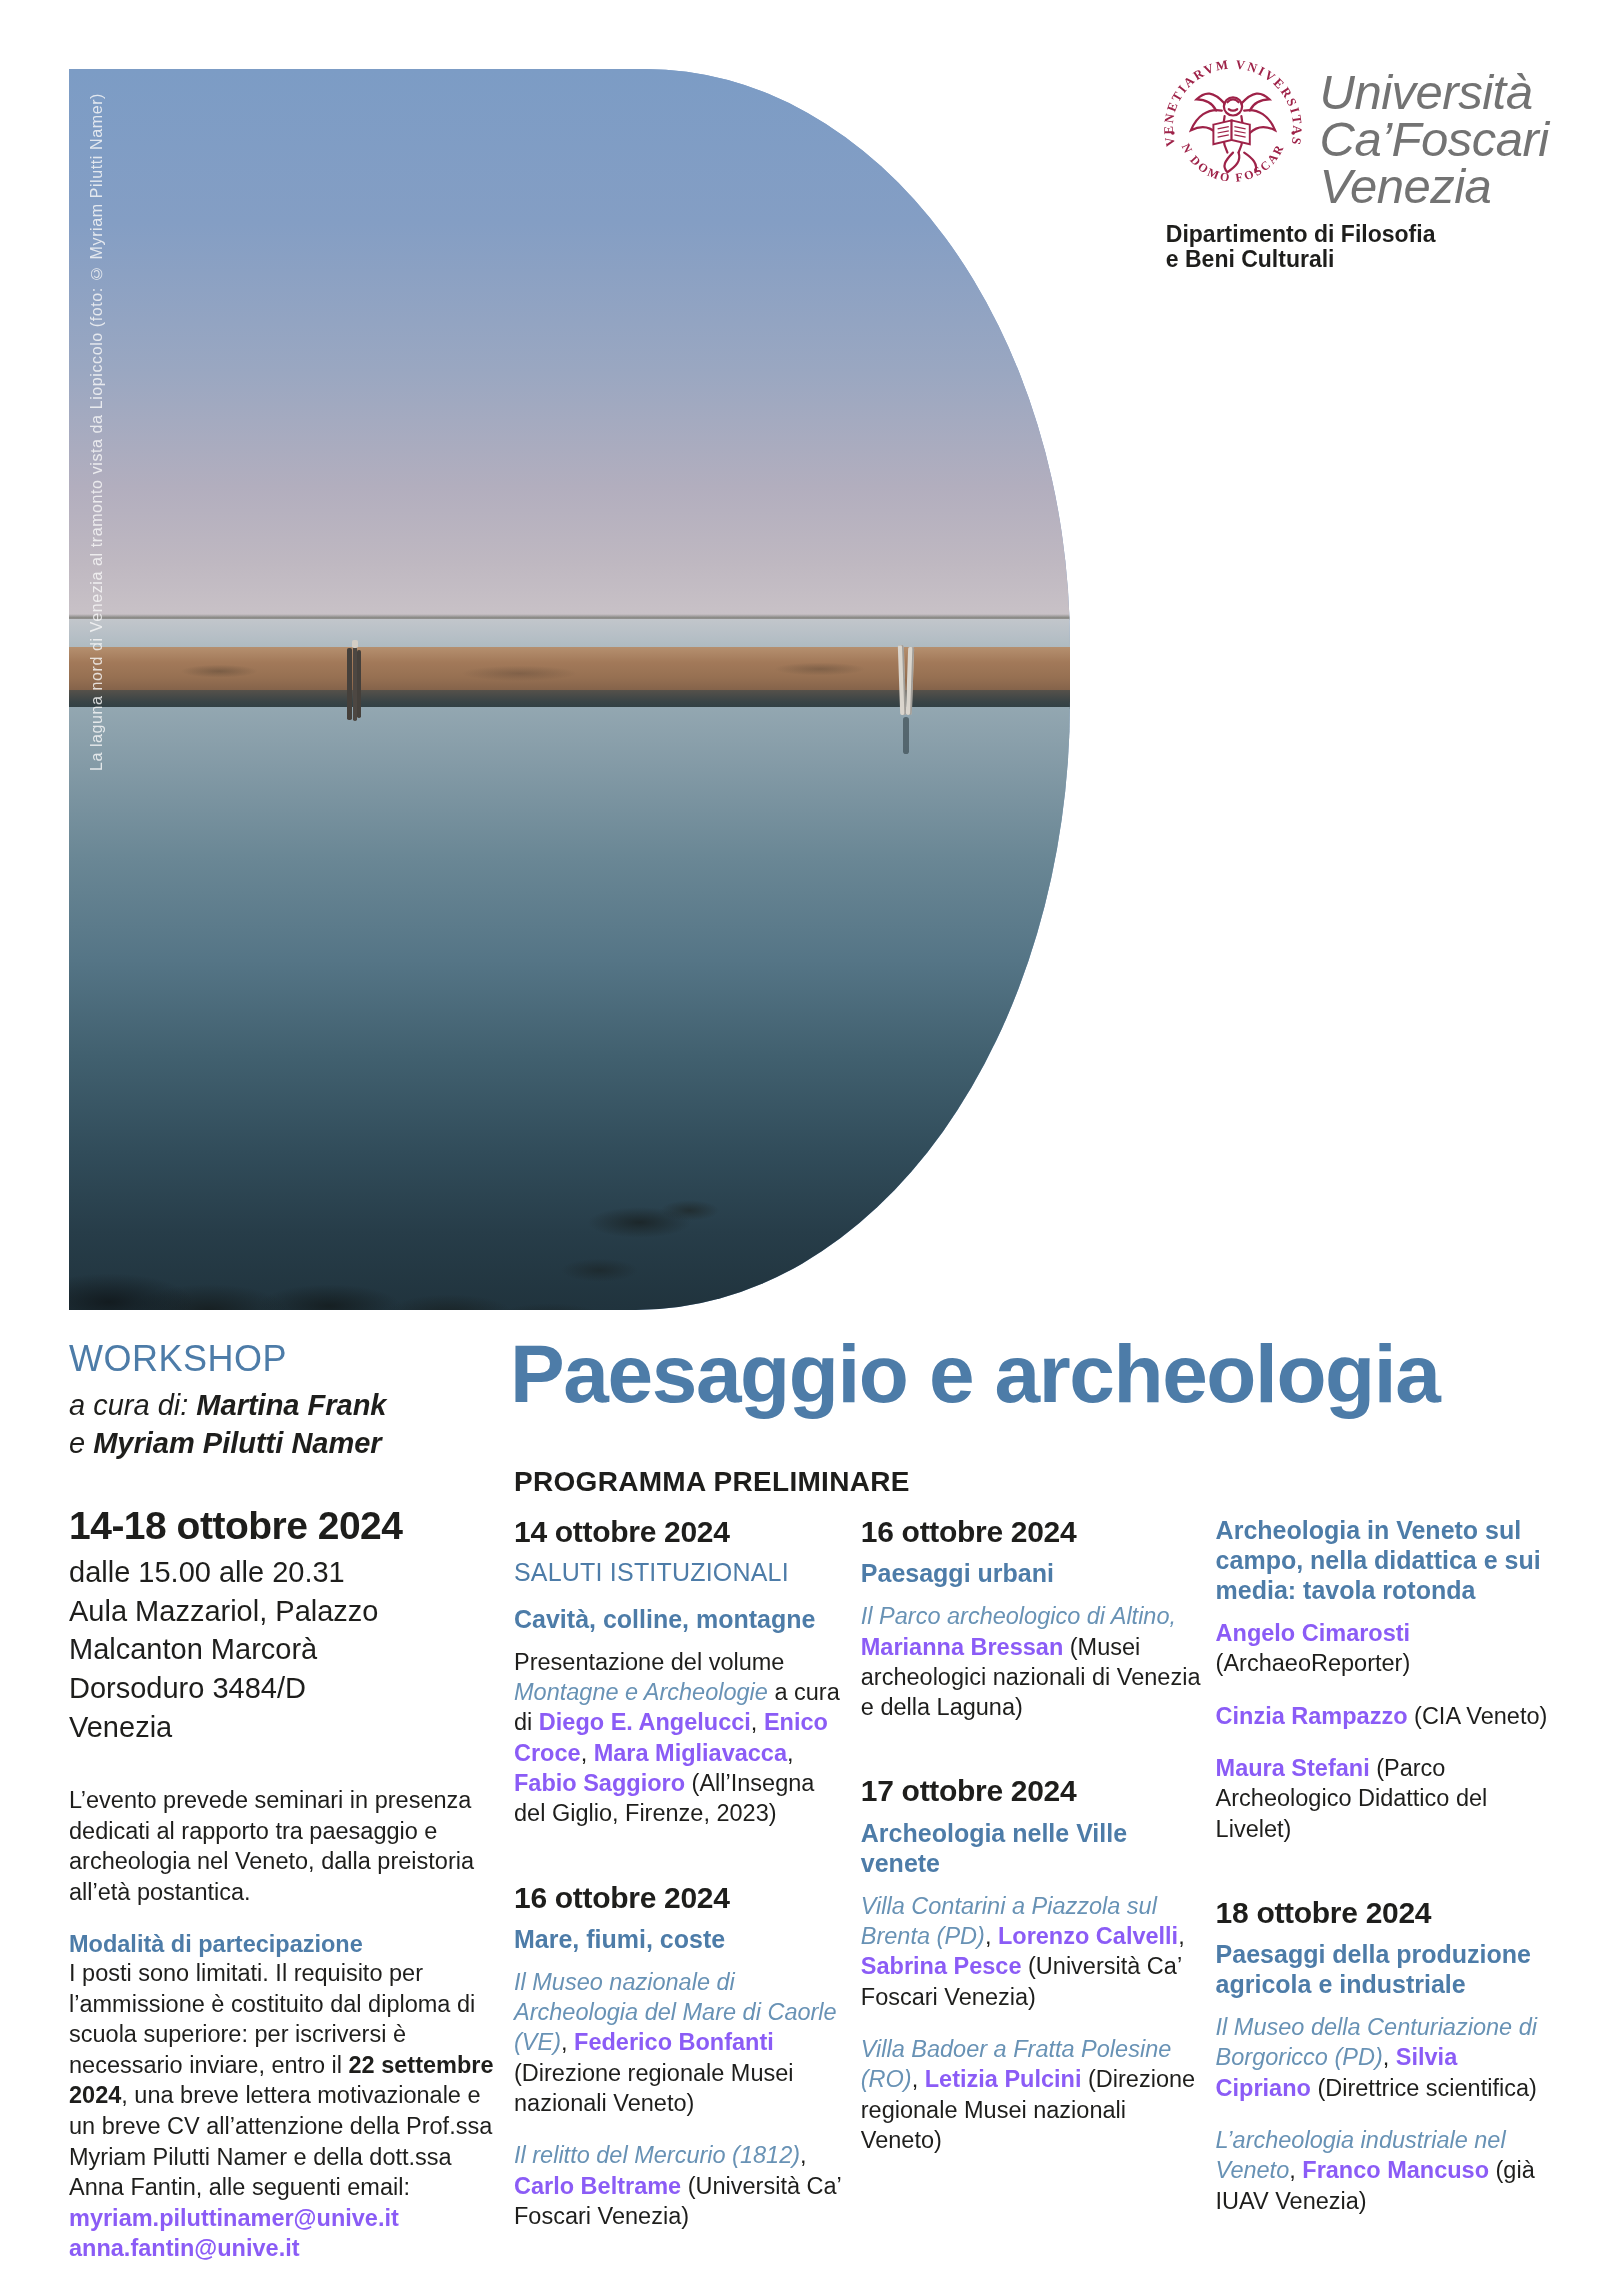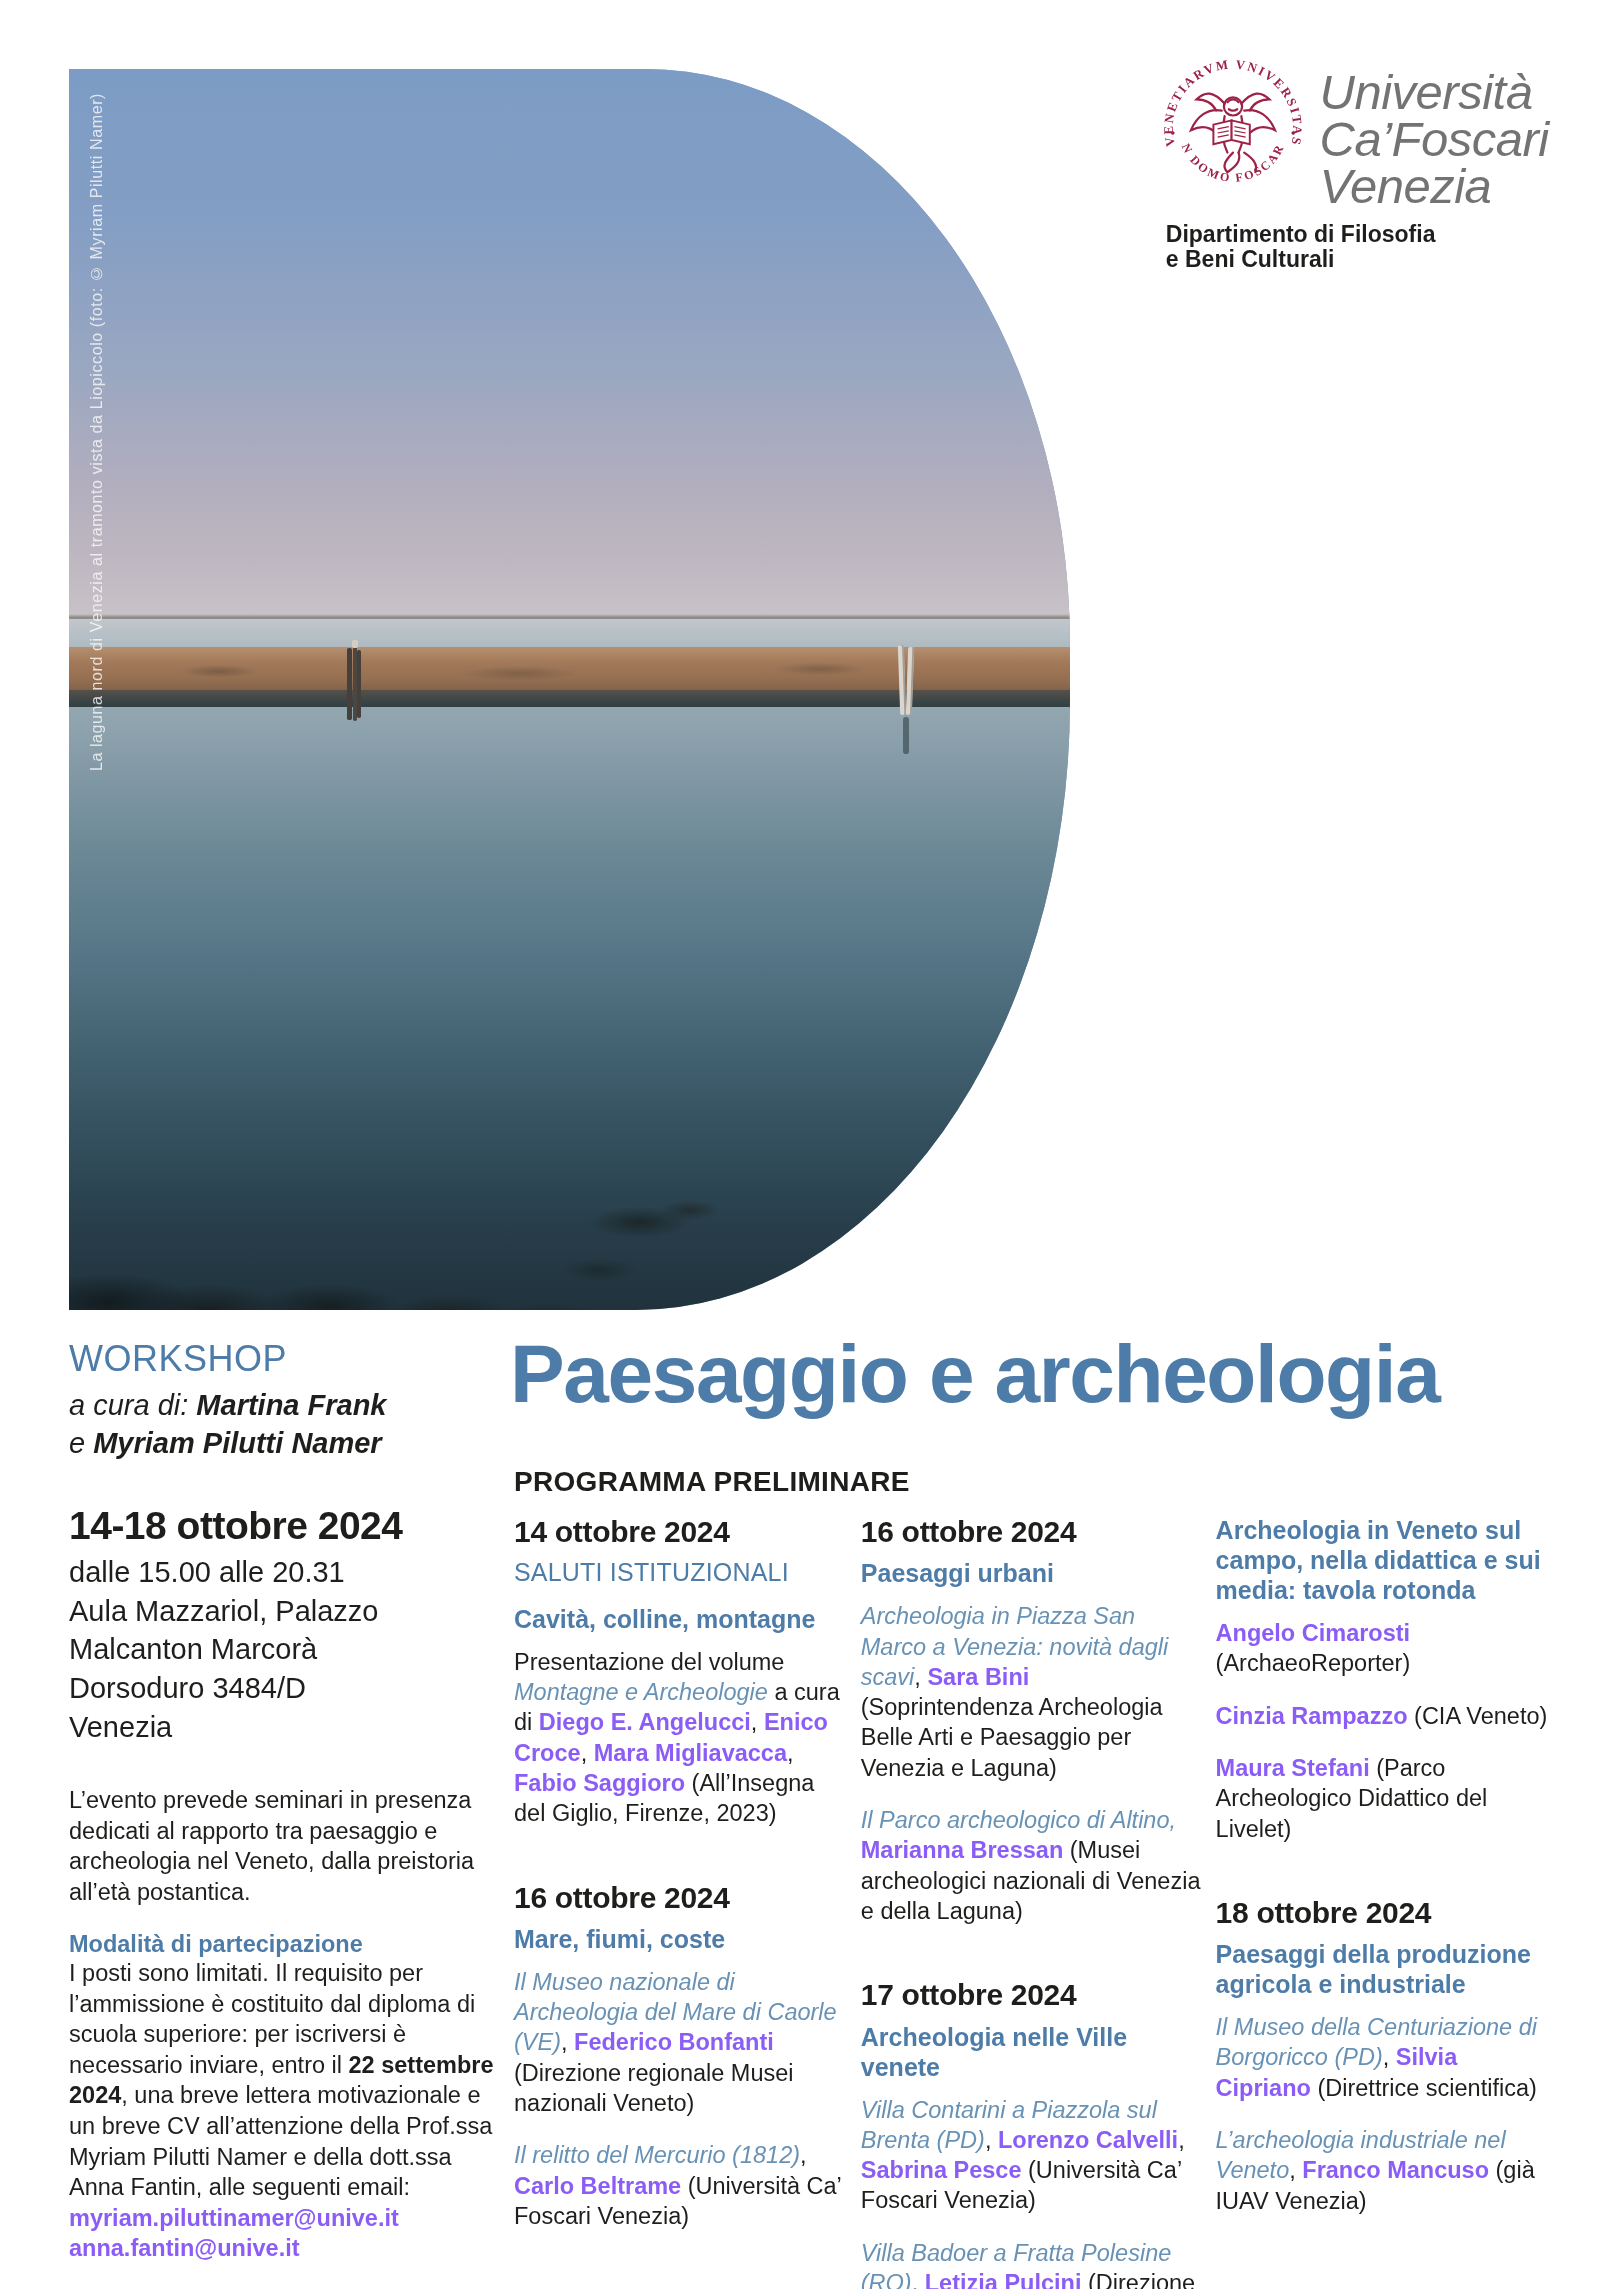--- a/index.html
+++ b/index.html
@@ -218,21 +218,20 @@
           <div class="prog-date">16 ottobre 2024</div>
           <div class="prog-strand">Mare, fiumi, coste</div>
           <div class="prog-item"><span class="run-i">Il Museo nazionale di Archeologia del Mare di Caorle (VE)</span><span class="run-n">, </span><span class="run-b">Federico Bonfanti</span><span class="run-n"> (Direzione regionale Musei nazionali Veneto)</span></div>
           <div class="prog-item"><span class="run-i">Il relitto del Mercurio (1812)</span><span class="run-n">, </span><span class="run-b">Carlo Beltrame</span><span class="run-n"> (Università Ca’ Foscari Venezia)</span></div>
         </div>
       </div>
     <div class="prog-col">
         <div class="prog-section">
           <div class="prog-date">16 ottobre 2024</div>
           <div class="prog-strand">Paesaggi urbani</div>
-          <div class="prog-item"><span class="run-i">Archeologia in Piazza San Marco a Venezia: novità dagli scavi</span><span class="run-n">, </span><span class="run-b">Sara Bini</span><span class="run-n"> (Soprintendenza Archeologia Belle Arti e Paesaggio per Venezia e Laguna)</span></div>
           <div class="prog-item"><span class="run-i">Il Parco archeologico di Altino,</span><span class="run-n"> </span><span class="run-b">Marianna Bressan</span><span class="run-n"> (Musei archeologici nazionali di Venezia e della Laguna)</span></div>
         </div>
         <div class="prog-section">
           <div class="prog-date">17 ottobre 2024</div>
           <div class="prog-strand">Archeologia nelle Ville venete</div>
           <div class="prog-item"><span class="run-i">Villa Contarini a Piazzola sul Brenta (PD)</span><span class="run-n">, </span><span class="run-b">Lorenzo Calvelli</span><span class="run-n">, </span><span class="run-b">Sabrina Pesce</span><span class="run-n"> (Università Ca’ Foscari Venezia)</span></div>
           <div class="prog-item"><span class="run-i">Villa Badoer a Fratta Polesine (RO)</span><span class="run-n">, </span><span class="run-b">Letizia Pulcini</span><span class="run-n"> (Direzione regionale Musei nazionali Veneto)</span></div>
         </div>
       </div>
     <div class="prog-col">

